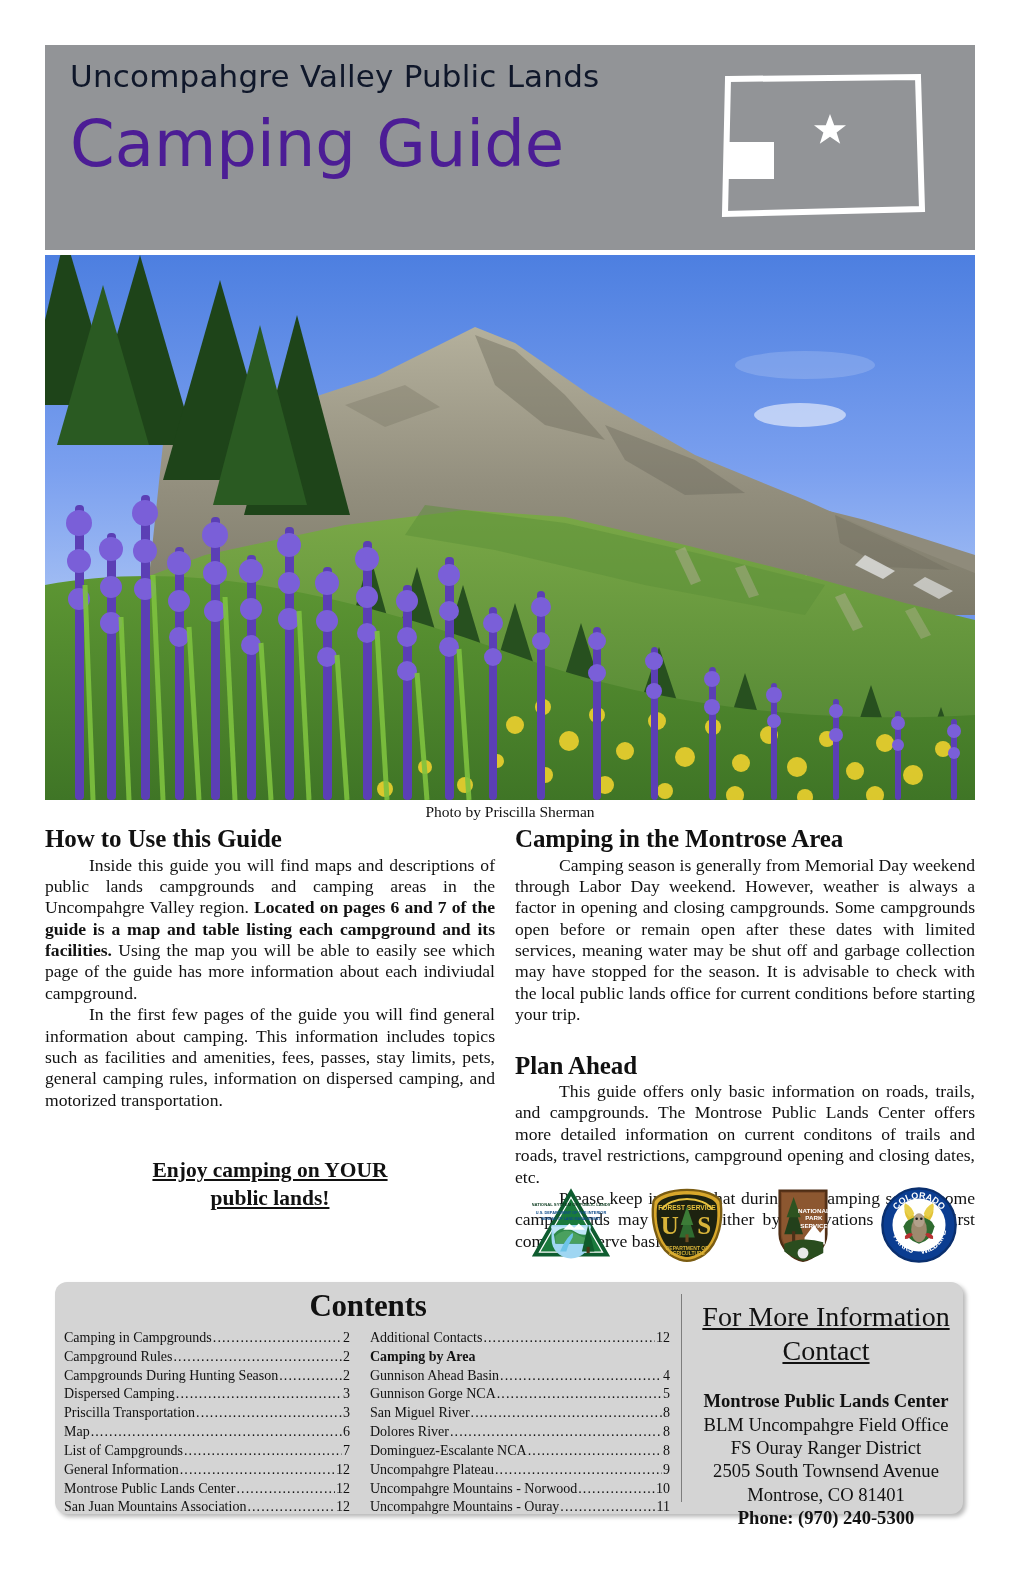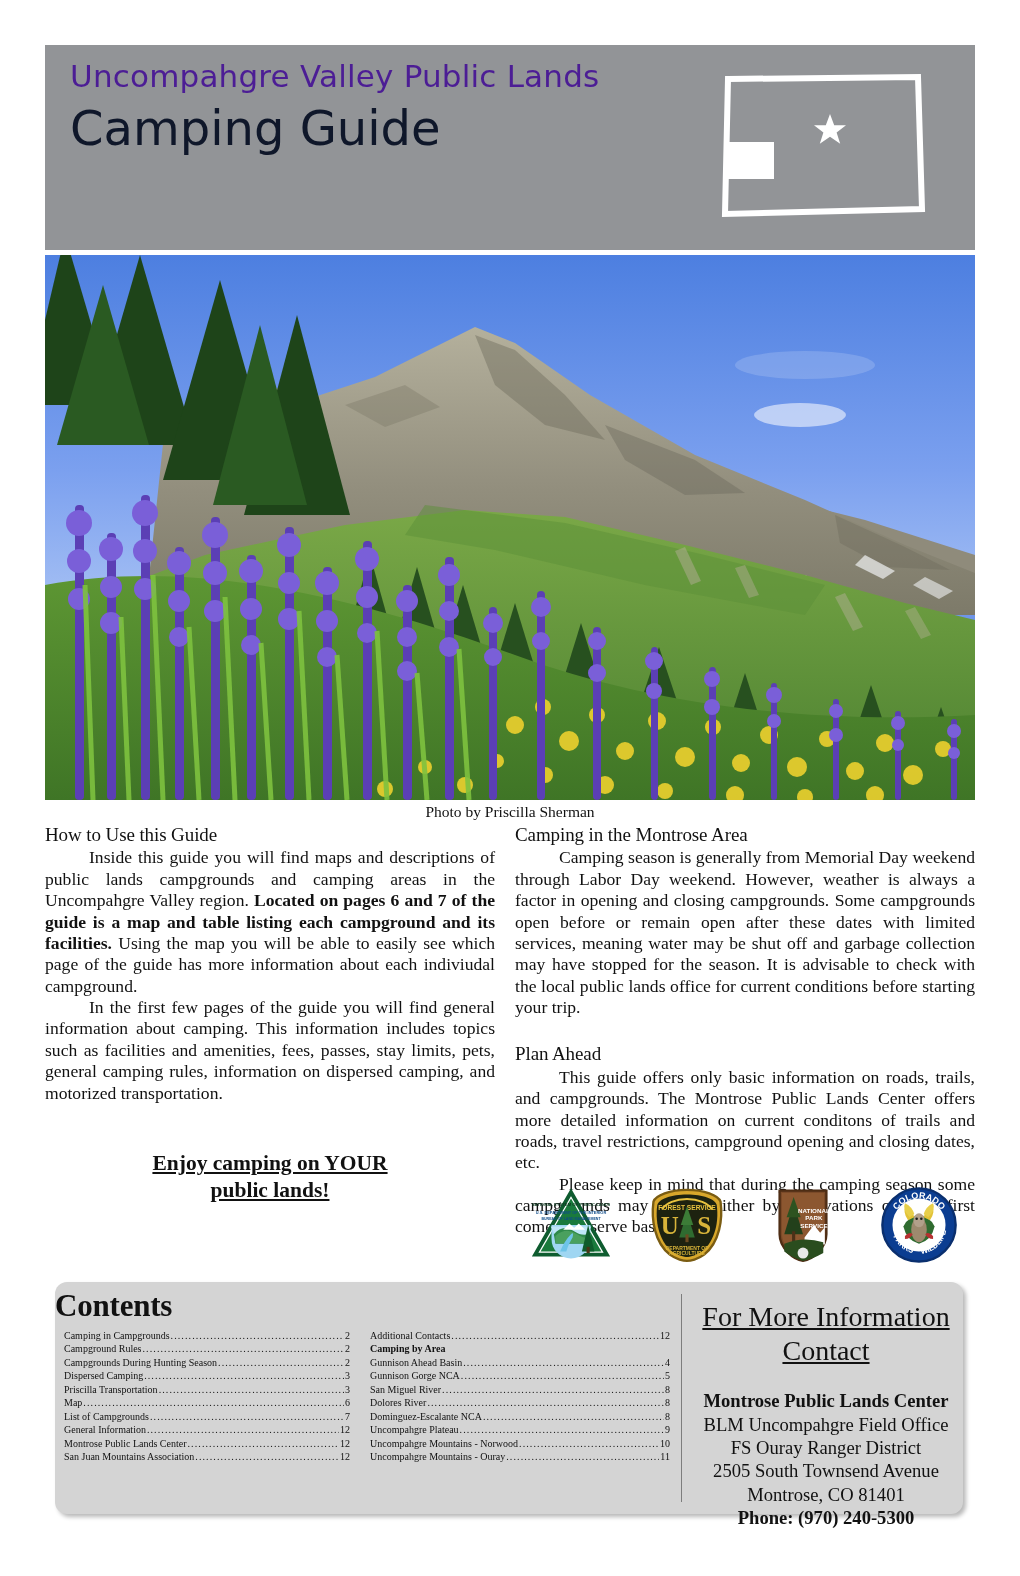--- a/index.html
+++ b/index.html
@@ -28,31 +28,31 @@
   }
   #header-titles {
     position: absolute;
     left: 25px;
     top: 14px;
     width: 640px;
   }
   .kicker {
     font-family: "DejaVu Sans", "Liberation Sans", sans-serif;
     font-size: 31px;
-    color: #4c1d95;
+    color: #0f172a;
     letter-spacing: .2px;
     line-height: 1.15;
     white-space: nowrap;
   }
   .maintitle {
     font-family: "DejaVu Sans", "Liberation Sans", sans-serif;
-    font-size: 48px;
-    color: #0f172a;
+    font-size: 64px;
+    color: #4c1d95;
     line-height: 1.05;
-    margin-top: 8px;
+    margin-top: 16px;
     white-space: nowrap;
   }
 
   
   #colorado-map {
     position: absolute;
     left: 665px;
     top: 12px;
     width: 240px;
     height: 180px;
@@ -87,22 +87,22 @@
     top: 824px;
     width: 450px;
   }
   #col-right {
     position: absolute;
     left: 515px;
     top: 824px;
     width: 460px;
   }
   h2.sec {
-    font-size: 19px;
-    font-weight: normal;
+    font-size: 25px;
+    font-weight: bold;
     margin: 0 0 1px 0;
     line-height: 1.18;
     letter-spacing: -0.1px;
   }
   p.body {
     font-size: 17.6px;
     line-height: 1.215;
     margin: 0;
     text-align: justify;
     text-indent: 44px;
@@ -146,39 +146,39 @@
     height: 232px;
     background: #d4d4d4;
     border-radius: 12px;
     box-shadow: 3px 3px 4px rgba(0,0,0,.28);
   }
   #contents-title {
     position: absolute;
     left: 0;
     top: 6px;
     width: 626px;
-    text-align: left;
+    text-align: center;
     font-size: 31px;
     font-weight: bold;
     letter-spacing: -0.2px;
   }
   #toc-cols {
     position: absolute;
     left: 0;
     top: 47px;
     width: 626px;
     display: flex;
   }
   .toc-col { padding: 0 8px 0 0; }
   .toc-col.first { width: 286px; padding-left: 9px; }
   .toc-col.second { width: 300px; padding-left: 12px; }
   .toc-row {
     display: flex;
     align-items: baseline;
-    font-size: 10px;
+    font-size: 14px;
     line-height: 1.345;
     white-space: nowrap;
   }
   .toc-label { flex: 0 0 auto; }
   .toc-dots {
     flex: 1 1 auto;
     overflow: hidden;
     letter-spacing: 1.1px;
     margin: 0 1px;
     color: #111;

